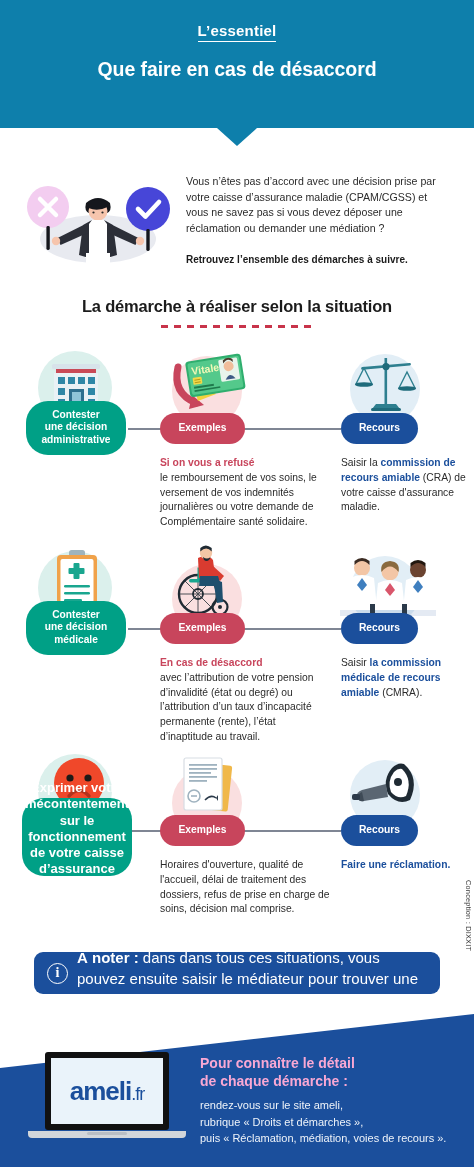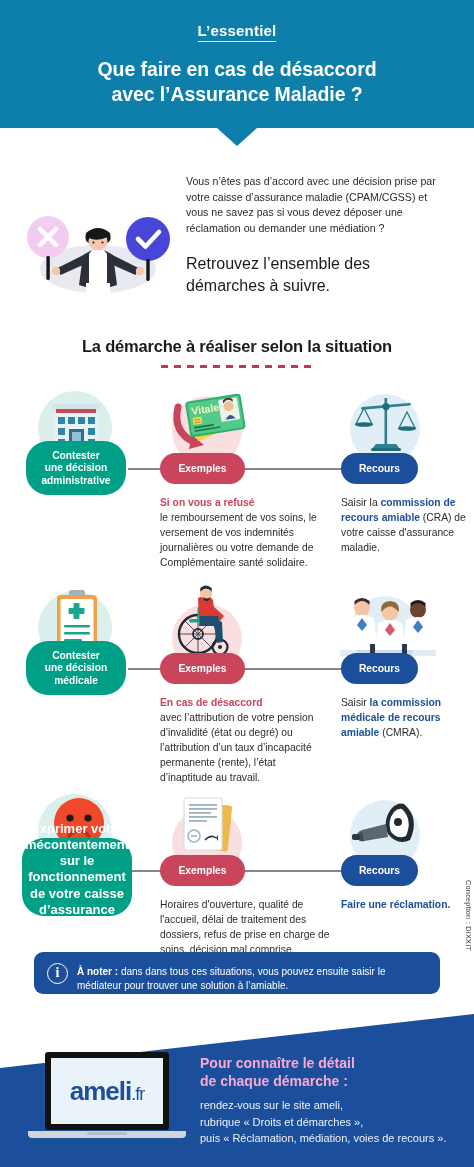--- a/index.html
+++ b/index.html
@@ -66,35 +66,35 @@
     gap: 12px;
   }
   .intro-illus { position: relative; width: 152px; height: 86px; flex: 0 0 152px; }
   .intro-text { flex: 1; padding-top: 4px; }
   .intro-p {
     font-size: 10.6px;
     line-height: 1.48;
     color: #2b2b2b;
   }
   .intro-strong {
-    font-size: 16px;
-    font-weight: normal;
+    font-size: 10px;
+    font-weight: bold;
     color: #1b1b1b;
     margin-top: 16px;
     display: block;
     line-height: 1.4;
   }
 
   
   .section-title {
     text-align: center;
     font-size: 16.5px;
     font-weight: bold;
     color: #1b1b1b;
-    margin-top: 40px;
+    margin-top: 30px;
     letter-spacing: -.2px;
   }
   .dots {
     margin: 9px auto 0 auto;
     width: 152px;
     height: 3px;
     background-image: repeating-linear-gradient(to right, #c8344a 0 7px, transparent 7px 13px);
   }
 
   
@@ -167,21 +167,21 @@
     width: 21px; height: 21px;
     border: 1.8px solid #ffffff;
     border-radius: 50%;
     color: #ffffff;
     font-size: 14px;
     font-weight: bold;
     font-family: "Liberation Serif", serif;
     display: flex; align-items: center; justify-content: center;
     flex: 0 0 21px;
   }
-  .note-text { color: #ffffff; font-size: 10px; line-height: 1.42; margin-top: 12px; }
+  .note-text { color: #ffffff; font-size: 15px; line-height: 1.42; margin-top: 12px; }
   .note-text b { font-weight: bold; }
 
   
   .credit {
     position: absolute;
     right: 1px; top: 880px;
     font-size: 7.4px;
     color: #3a3a3a;
     writing-mode: vertical-rl;
     letter-spacing: .2px;
@@ -249,21 +249,20 @@
 </style>
 </head>
 <body>
 
 <div id="page">
 
   <div class="header">
     <div class="header-kicker">L’essentiel</div>
     <div class="header-title">
       <div>Que faire en cas de désaccord</div>
-      <div>avec l’Assurance Maladie ?</div>
     </div>
   </div>
   <div class="header-notch"></div>
 
   <div class="intro">
     <div class="intro-illus">
       <svg width="152" height="90" viewBox="0 0 152 90">
         <ellipse cx="76" cy="58" rx="58" ry="24" fill="#e8eaf0"></ellipse>
 
         <circle cx="26" cy="26" r="21" fill="#f3cdf0"></circle>

